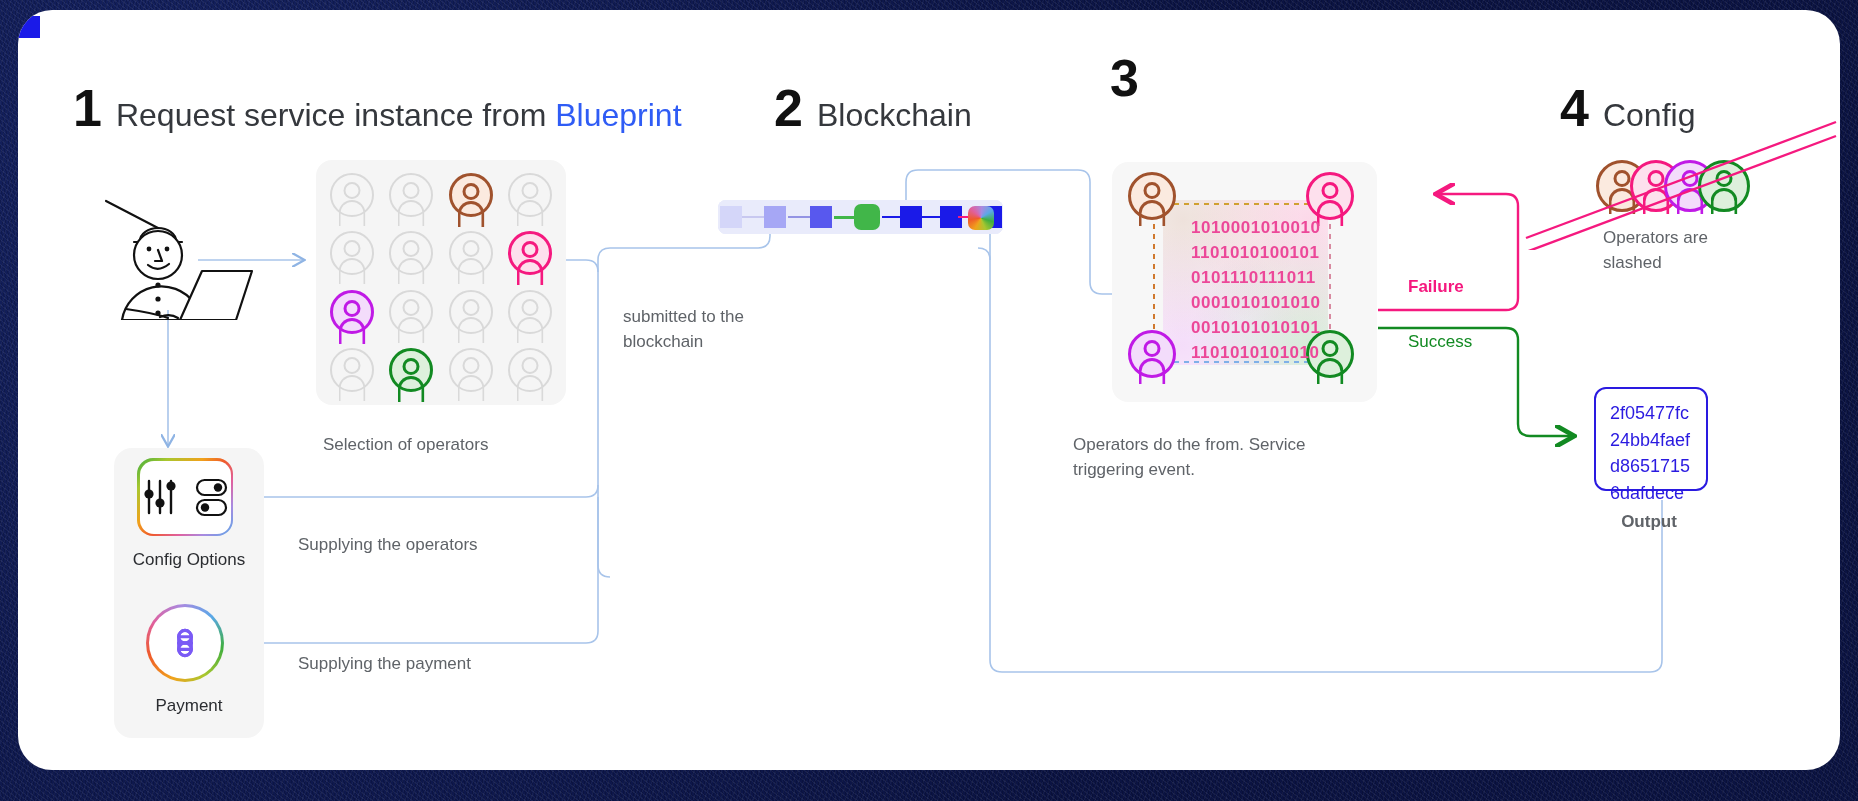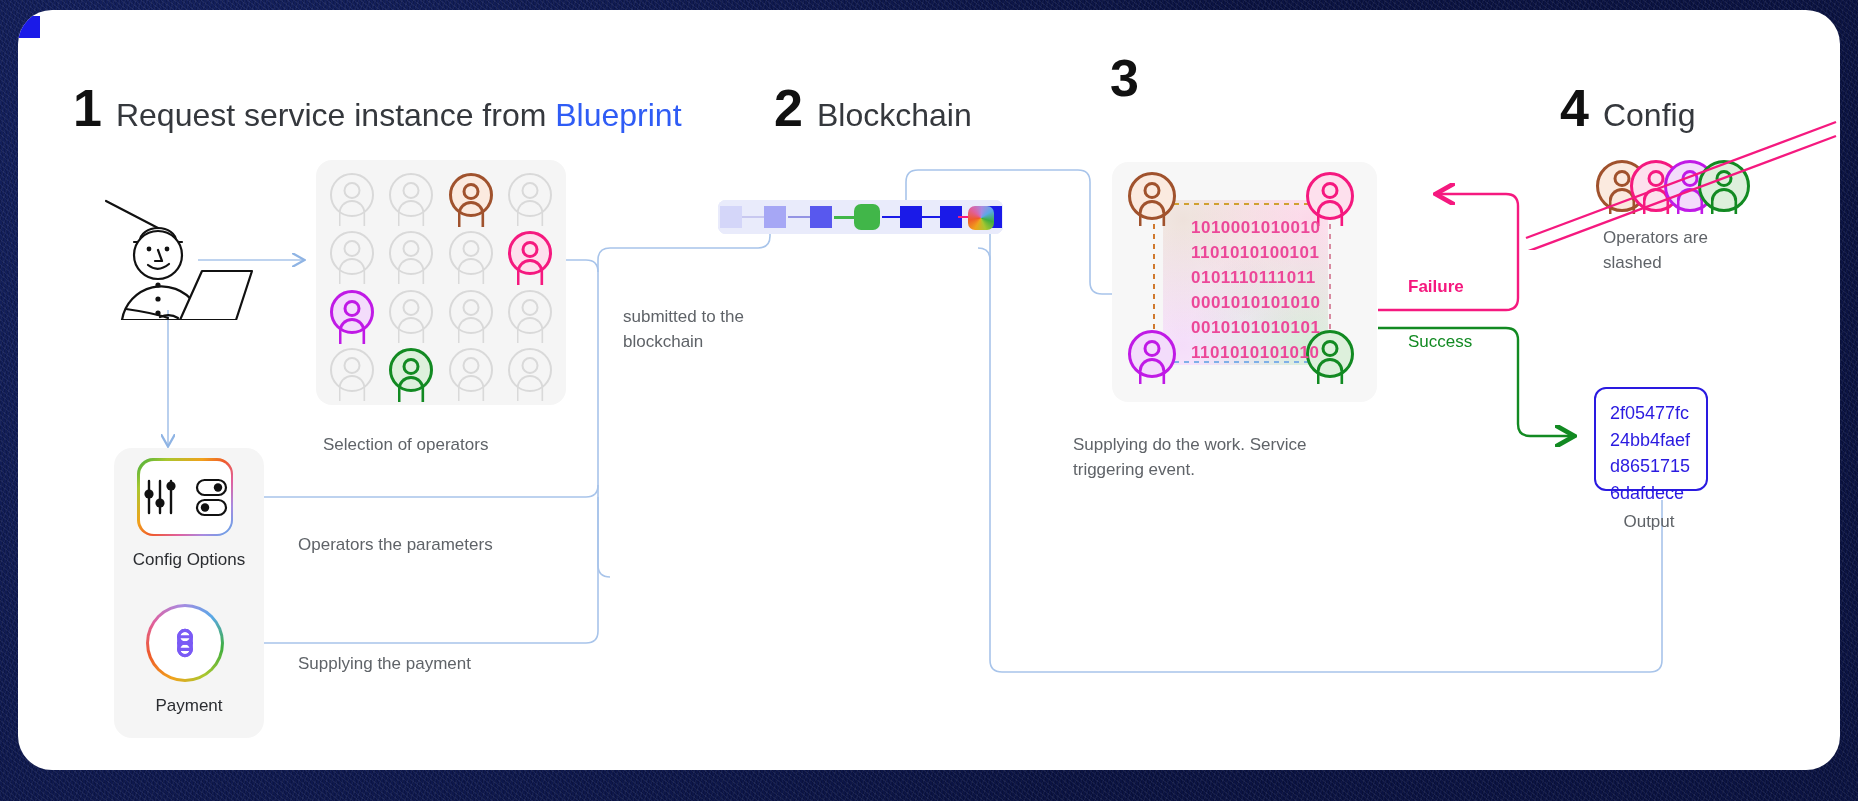--- a/index.html
+++ b/index.html
@@ -363,23 +363,23 @@
             <path d="M14,26 a6,6 0 1 0 6,-6 h-6"></path>
             <path d="M26,26 a6,6 0 1 1 -6,-6 h6"></path>
           </g>
         </svg>
       </div>
     </div>
     <div class="center-cap" style="left:96px;top:684px;width:150px;color:#2b2d31;">Payment</div>
 
     <div class="caption" style="left:605px;top:295px;white-space:pre-line;">submitted to the
 blockchain</div>
-    <div class="caption" style="left:280px;top:523px;">Operators the parameters</div>
+    <div class="caption" style="left:280px;top:523px;">Supplying the operators</div>
     <div class="caption" style="left:280px;top:642px;">Supplying the payment</div>
-    <div class="caption" style="left:1055px;top:423px;white-space:pre-line;">Supplying do the work. Service
+    <div class="caption" style="left:1055px;top:423px;white-space:pre-line;">Operators do the from. Service
 triggering event.</div>
 
     <div id="chain">
       <div class="link" style="left:22px;width:24px;background:#b9b9e8;"></div>
       <div class="link" style="left:68px;width:24px;background:#9a9ae2;"></div>
       <div class="link" style="left:114px;width:24px;background:#41b649;height:3px;"></div>
       <div class="link" style="left:160px;width:24px;"></div>
       <div class="link" style="left:206px;width:24px;"></div>
       <div class="link" style="left:252px;width:0px;"></div>
 
@@ -509,16 +509,16 @@
     <div class="caption" style="left:1585px;top:216px;white-space:pre-line;">Operators are
 slashed</div>
 
     <div id="output-box"></div>
     <div id="output-text">
       <div>2f05477fc</div>
       <div>24bb4faef</div>
       <div>d8651715</div>
       <div>6dafdece</div>
     </div>
-    <div class="center-cap" style="left:1576px;top:500px;width:110px;">Output</div>
+    <div class="center-cap" style="left:1576px;top:500px;width:110px;font-weight:bold;">Output</div>
 
   </div>
 </div>
 
 </body></html>

